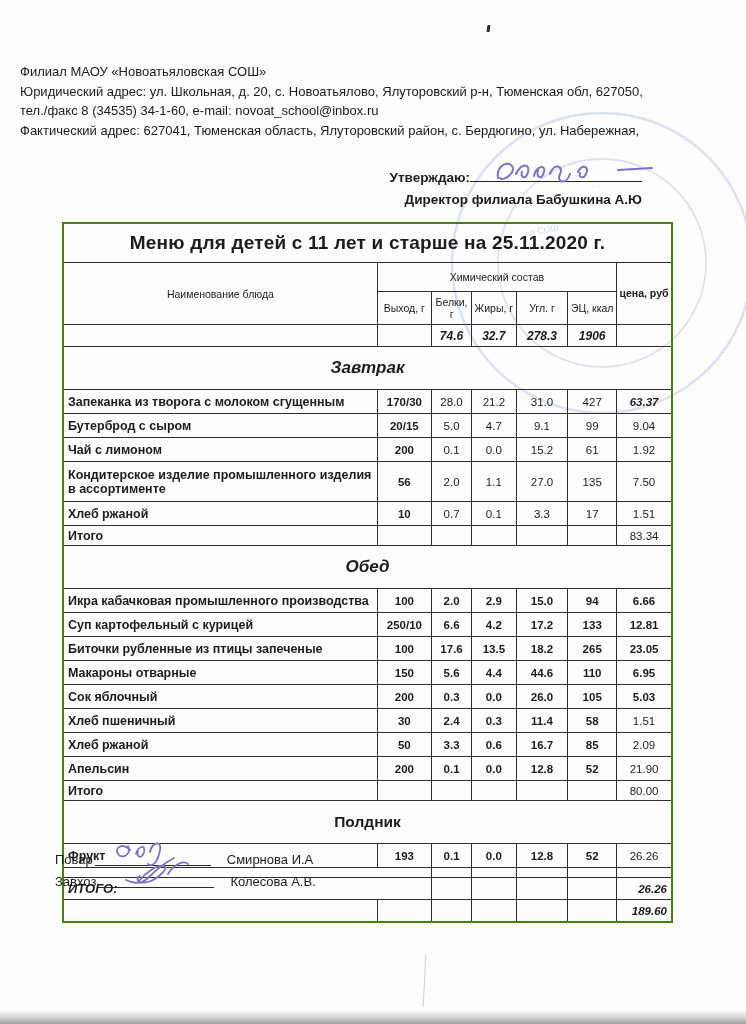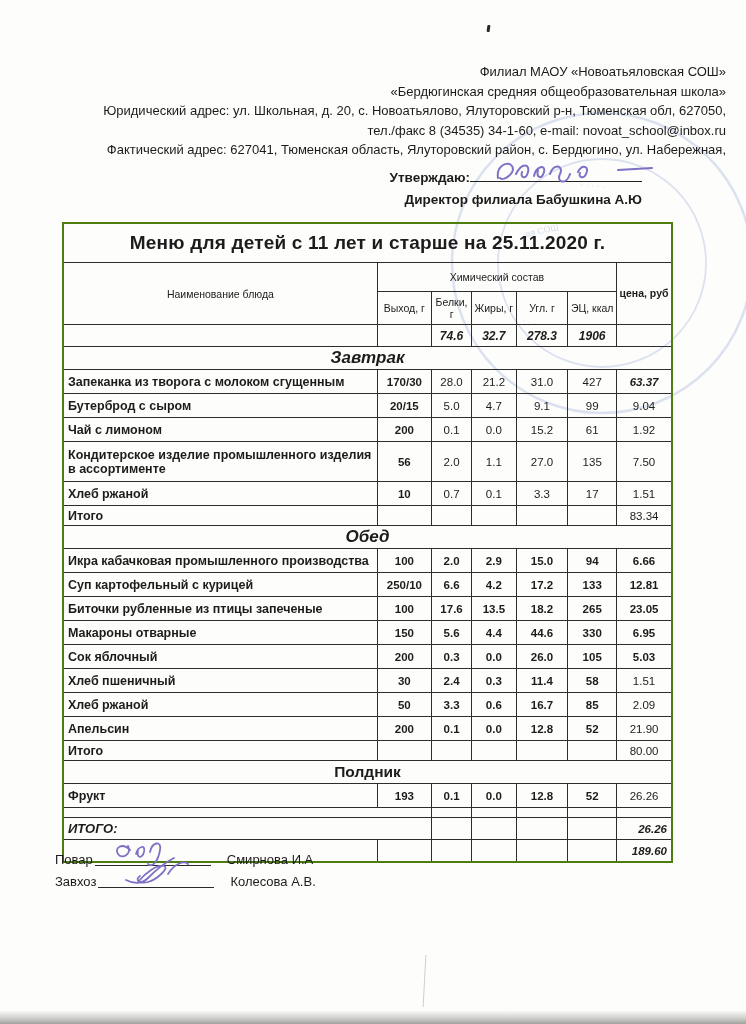--- a/index.html
+++ b/index.html
@@ -2,21 +2,21 @@
 <html><head>
 <meta charset="utf-8">
 <style>
   html,body{margin:0;padding:0;background:#777;}
   .page{
     position:relative; width:746px; height:1024px;
     background:#fdfdfb; overflow:hidden;
     font-family:"Liberation Sans", sans-serif; color:#1c1c1c;
   }
   
-  .letterhead{position:absolute; top:62px; left:20px; right:20px; text-align:right;
+  .letterhead{position:absolute; top:62px; left:20px; right:20px; text-align:left;
     font-size:13px; line-height:19.5px; color:#1b1b1b;}
   .approve-row{position:absolute; top:168px; right:104px; font-size:13.5px; white-space:nowrap;}
   .approve-label{font-weight:700;}
   .approve-line{display:inline-block; width:172px; border-bottom:1.6px solid #222; height:13px;}
   .director{position:absolute; top:192px; right:104px; font-weight:700; font-size:13.5px;}
   
   .stamp{position:absolute; left:430px; top:95px; pointer-events:none;}
   .sig{position:absolute; pointer-events:none;}
   .speck{position:absolute; left:487px; top:25px; width:3px; height:7px; background:#2a2a2a;
     transform:rotate(8deg); border-radius:1px;}
@@ -24,21 +24,21 @@
   table.menu{position:absolute; left:62px; top:222px; width:611px; border-collapse:collapse;
     table-layout:fixed; border:2px solid #4d7c0f;}
   table.menu td{border:1px solid #2d2d2d; padding:1px 4px; overflow:hidden; vertical-align:middle;}
   tr.title-row td{height:36px; font-size:19px; font-weight:700; text-align:center; letter-spacing:.2px;}
   tr.head1 td, tr.head2 td{font-size:10.5px; text-align:center; padding:4px 1px;}
   td.name-h{font-size:11px;}
   td.price-h{font-size:13px; font-weight:700; line-height:15px;}
   tr.head1 td{height:20px;}
   tr.head2 td{height:22px;margin-left:36px;}
   tr.totals-row td{height:19px; font-size:12px; font-weight:700; font-style:italic; text-align:center;}
-  tr.section-row td{height:22px; text-align:center; font-weight:700; font-size:15.5px; padding:0;}
+  tr.section-row td{height:22px; text-align:center; font-weight:700; font-size:15.5px; padding:10px;}
   tr.section-row.it td{font-style:italic; font-size:17px;}
   td.dname{font-size:12.5px; font-weight:700; padding-left:5px; line-height:14px;}
   .num{text-align:center; font-size:11.5px;}
   .b{font-weight:700;}
   .em{font-weight:700; font-style:italic;}
   .right{text-align:right; padding-right:6px;}
   tr.dish td{height:21px;}
   tr.tall td{height:37px;}
   tr.subtotal td{height:17px;}
   tr.spacer td{height:9px; padding:0;}
@@ -70,21 +70,20 @@
       <text x="96" y="142" transform="rotate(-12 96 142)">ая СОШ</text>
       <text x="150" y="92" transform="rotate(6 150 92)">· · · · ·</text>
       <text x="92" y="228" transform="rotate(14 92 228)">· · ·</text>
     </g>
   </svg>
 
   <span class="speck"></span>
 
   <div class="letterhead">
     <div>Филиал МАОУ «Новоатьяловская СОШ»</div>
-    <div>«Бердюгинская средняя общеобразовательная школа»</div>
     <div>Юридический адрес: ул. Школьная, д. 20, с. Новоатьялово, Ялуторовский р-н, Тюменская обл, 627050,</div>
     <div>тел./факс 8 (34535) 34-1-60, e-mail: novoat_school@inbox.ru</div>
     <div>Фактический адрес: 627041, Тюменская область, Ялуторовский район, с. Бердюгино, ул. Набережная,</div>
   </div>
 
   <div class="approve-row">
     <span class="approve-label">Утверждаю:</span><span class="approve-line"></span>
   </div>
 
   <svg class="sig" style="left:490px; top:152px;" width="170" height="40" viewBox="0 0 170 40">
@@ -215,21 +214,21 @@
           <td class="num b">18.2</td>
           <td class="num b">265</td>
           <td class="num b">23.05</td>
         </tr>
         <tr class="dish">
           <td class="dname">Макароны отварные</td>
           <td class="num b">150</td>
           <td class="num b">5.6</td>
           <td class="num b">4.4</td>
           <td class="num b">44.6</td>
-          <td class="num b">330</td>
+          <td class="num b">110</td>
           <td class="num b">6.95</td>
         </tr>
         <tr class="dish">
           <td class="dname">Сок яблочный</td>
           <td class="num b">200</td>
           <td class="num b">0.3</td>
           <td class="num b">0.0</td>
           <td class="num b">26.0</td>
           <td class="num b">105</td>
           <td class="num b">5.03</td>

